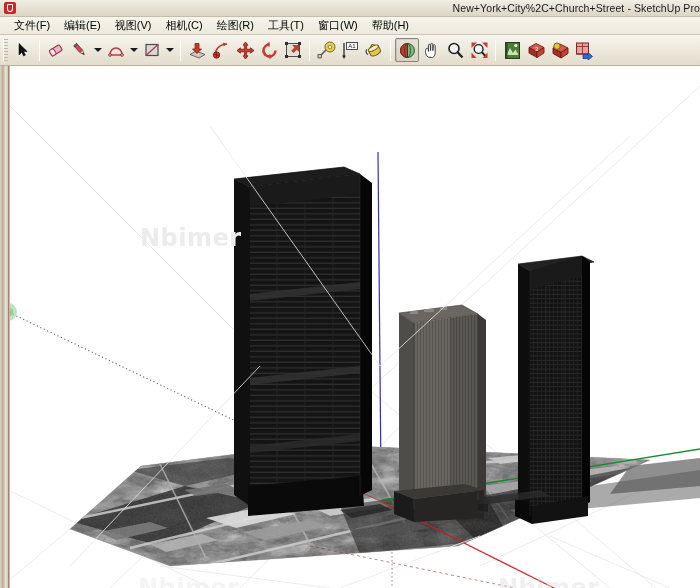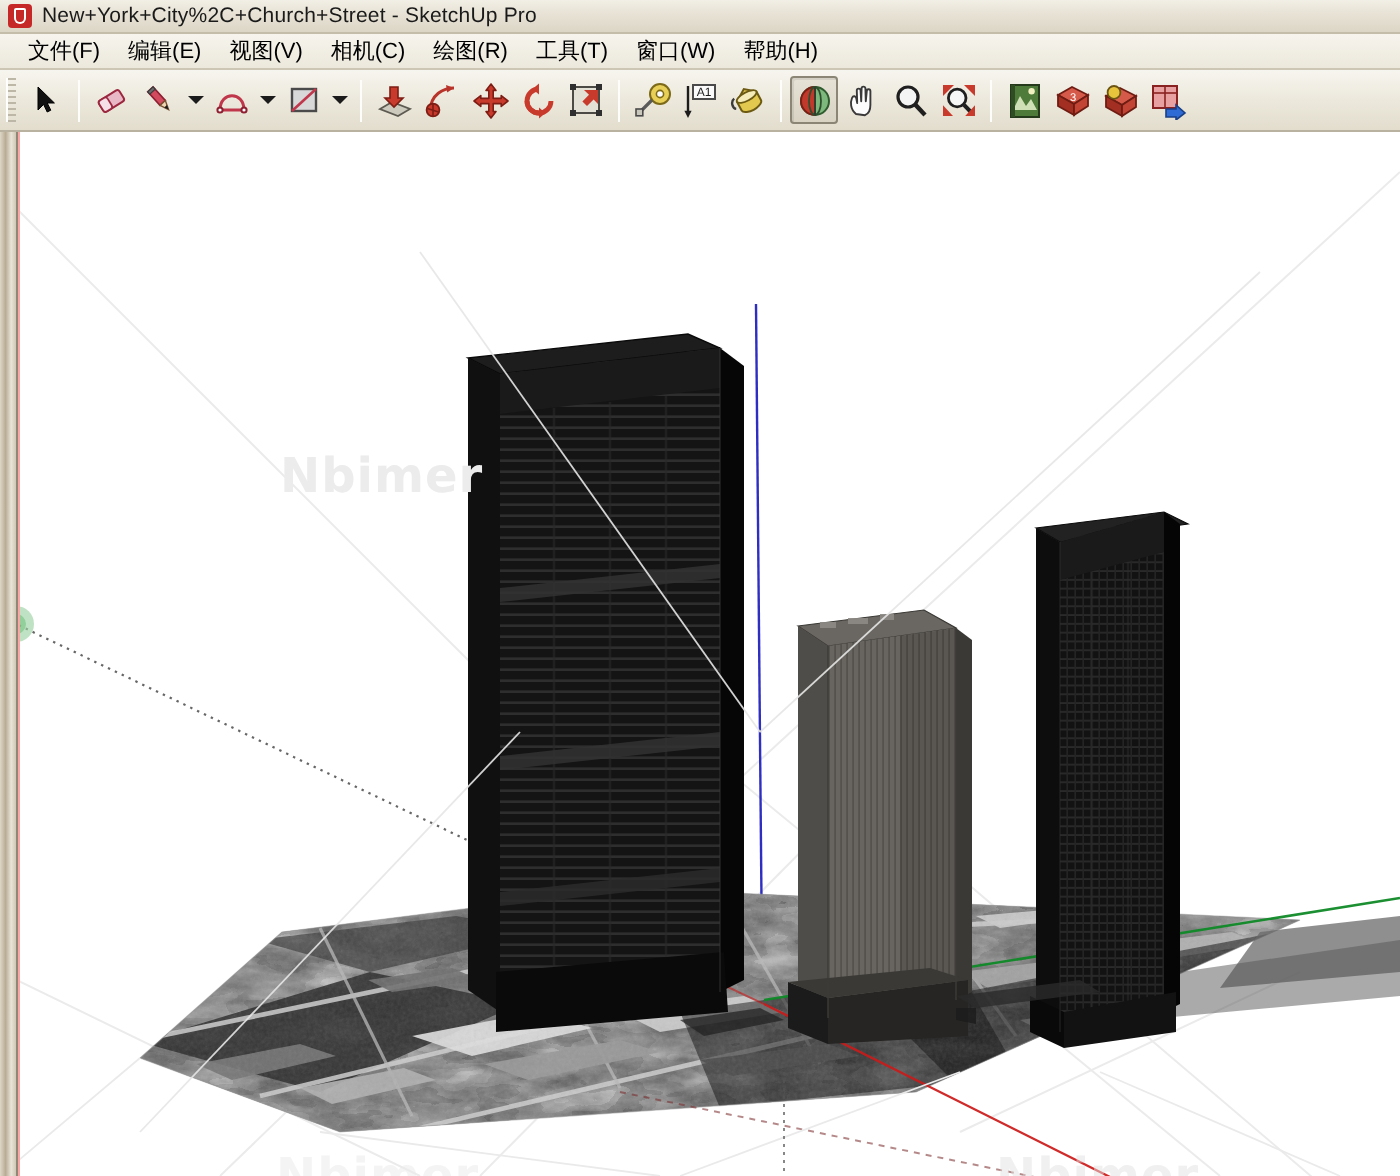--- a/index.html
+++ b/index.html
@@ -17,20 +17,21 @@
   }
 
   
   .titlebar {
     position: absolute; left: 0; top: 0;
     width: 700px; height: 17px;
     background: linear-gradient(180deg, #f2efe6 0%, #e8e3d6 40%, #dcd6c6 100%);
     border-bottom: 1px solid #c4bda9;
     display: flex; align-items: center;
     padding-left: 4px;
+    justify-content: space-between;
   }
   .tb-icon {
     width: 12px; height: 12px;
     margin-right: 5px;
     position: relative;
     flex: 0 0 auto;
   }
   .tb-icon .sq {
     position: absolute; left: 0; top: 0;
     width: 12px; height: 12px;

